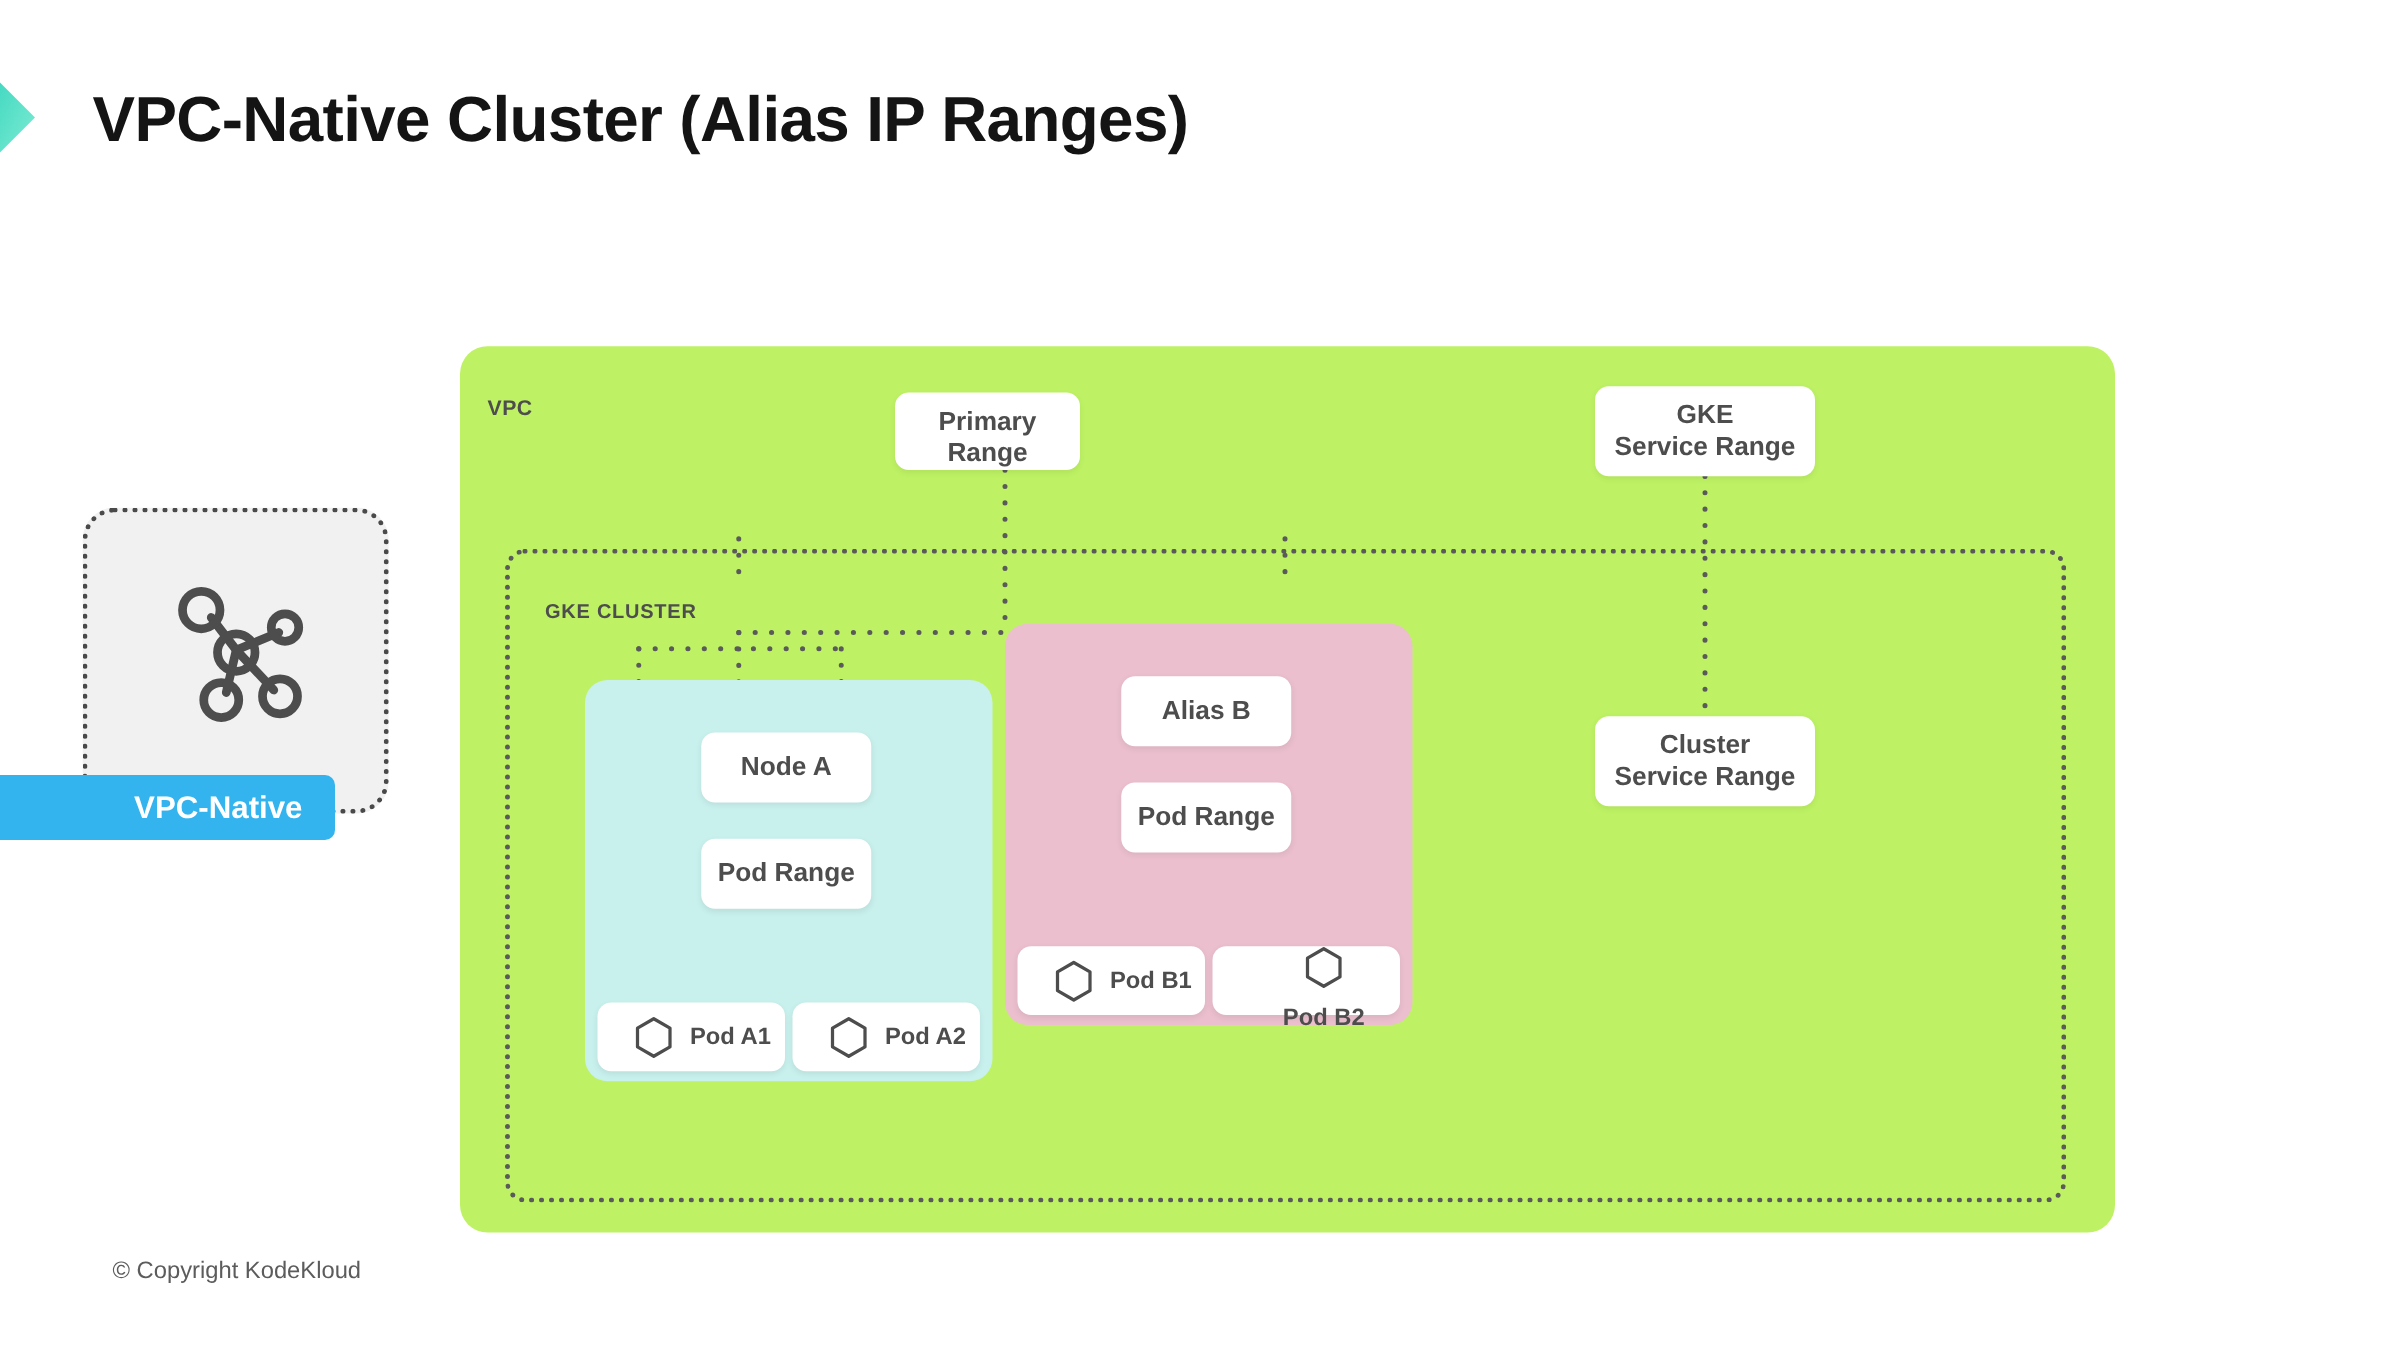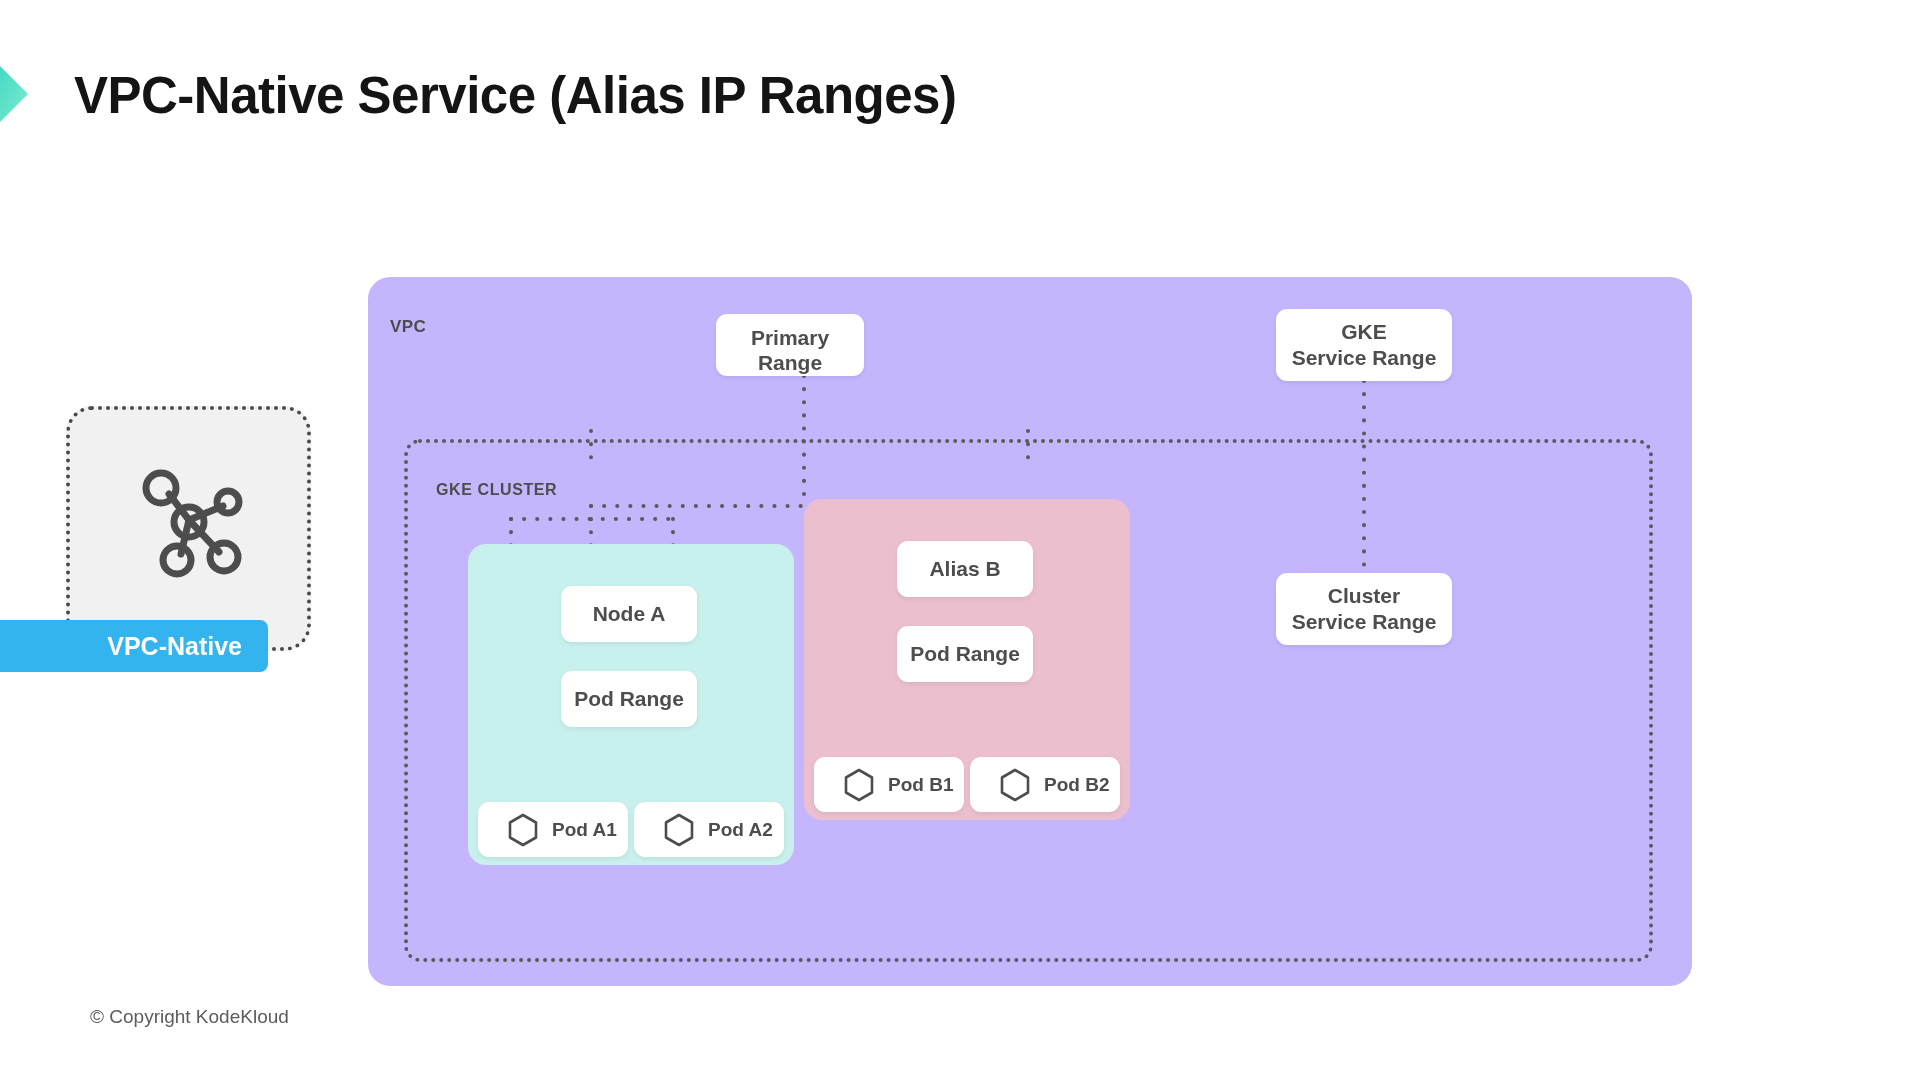--- a/index.html
+++ b/index.html
@@ -81,21 +81,21 @@
     font-weight: 700;
   }
 
   
   .vpc-panel {
     position: absolute;
     left: 368px;
     top: 277px;
     width: 1324px;
     height: 709px;
-    background: #c4b5fd;
+    background: #bef264;
     border-radius: 22px;
   }
 
   .vpc-label {
     position: absolute;
     left: 22px;
     top: 40px;
     font-size: 17px;
     font-weight: 700;
     color: #4d4d4d;
@@ -180,21 +180,21 @@
     height: 55px;
     width: 150px;
     font-size: 19px;
     justify-content: flex-start;
     padding-left: 28px;
     gap: 12px;
   }
   #pod-a1 { left: 10px;  top: 258px; }
   #pod-a2 { left: 166px; top: 258px; }
   #pod-b1 { left: 10px;  top: 258px; }
-  #pod-b2 { left: 166px; top: 258px; }
+  #pod-b2 { left: 166px; top: 258px; flex-direction: column; }
 
   .hex-icon { flex: 0 0 auto; width: 34px; height: 34px; }
 
   
   .connectors {
     position: absolute;
     left: 0; top: 0;
     width: 100%; height: 100%;
     pointer-events: none;
   }
@@ -216,21 +216,21 @@
   <svg class="chevron" viewBox="0 0 96 116">
     <defs>
       <linearGradient id="chevGrad" x1="0" y1="0" x2="1" y2="1">
         <stop offset="0%" stop-color="#19cbb6"></stop>
         <stop offset="100%" stop-color="#8cf0d6"></stop>
       </linearGradient>
     </defs>
     <path d="M0 0 L58 58 L0 116 L0 86 L28 58 L0 30 Z" fill="url(#chevGrad)"></path>
   </svg>
 
-  <div class="page-title">VPC-Native Service (Alias IP Ranges)</div>
+  <div class="page-title">VPC-Native Cluster (Alias IP Ranges)</div>
 
   <div class="callout-card">
     <svg class="callout-icon" viewBox="0 0 124 124">
       <g fill="none" stroke="#4d4d4d" stroke-width="7" stroke-linecap="round">
         <line x1="42" y1="32" x2="62" y2="58"></line>
         <line x1="62" y1="58" x2="96" y2="44"></line>
         <line x1="62" y1="58" x2="54" y2="92"></line>
         <line x1="62" y1="58" x2="92" y2="90"></line>
       </g>
       <g fill="none" stroke="#4d4d4d" stroke-width="7">

